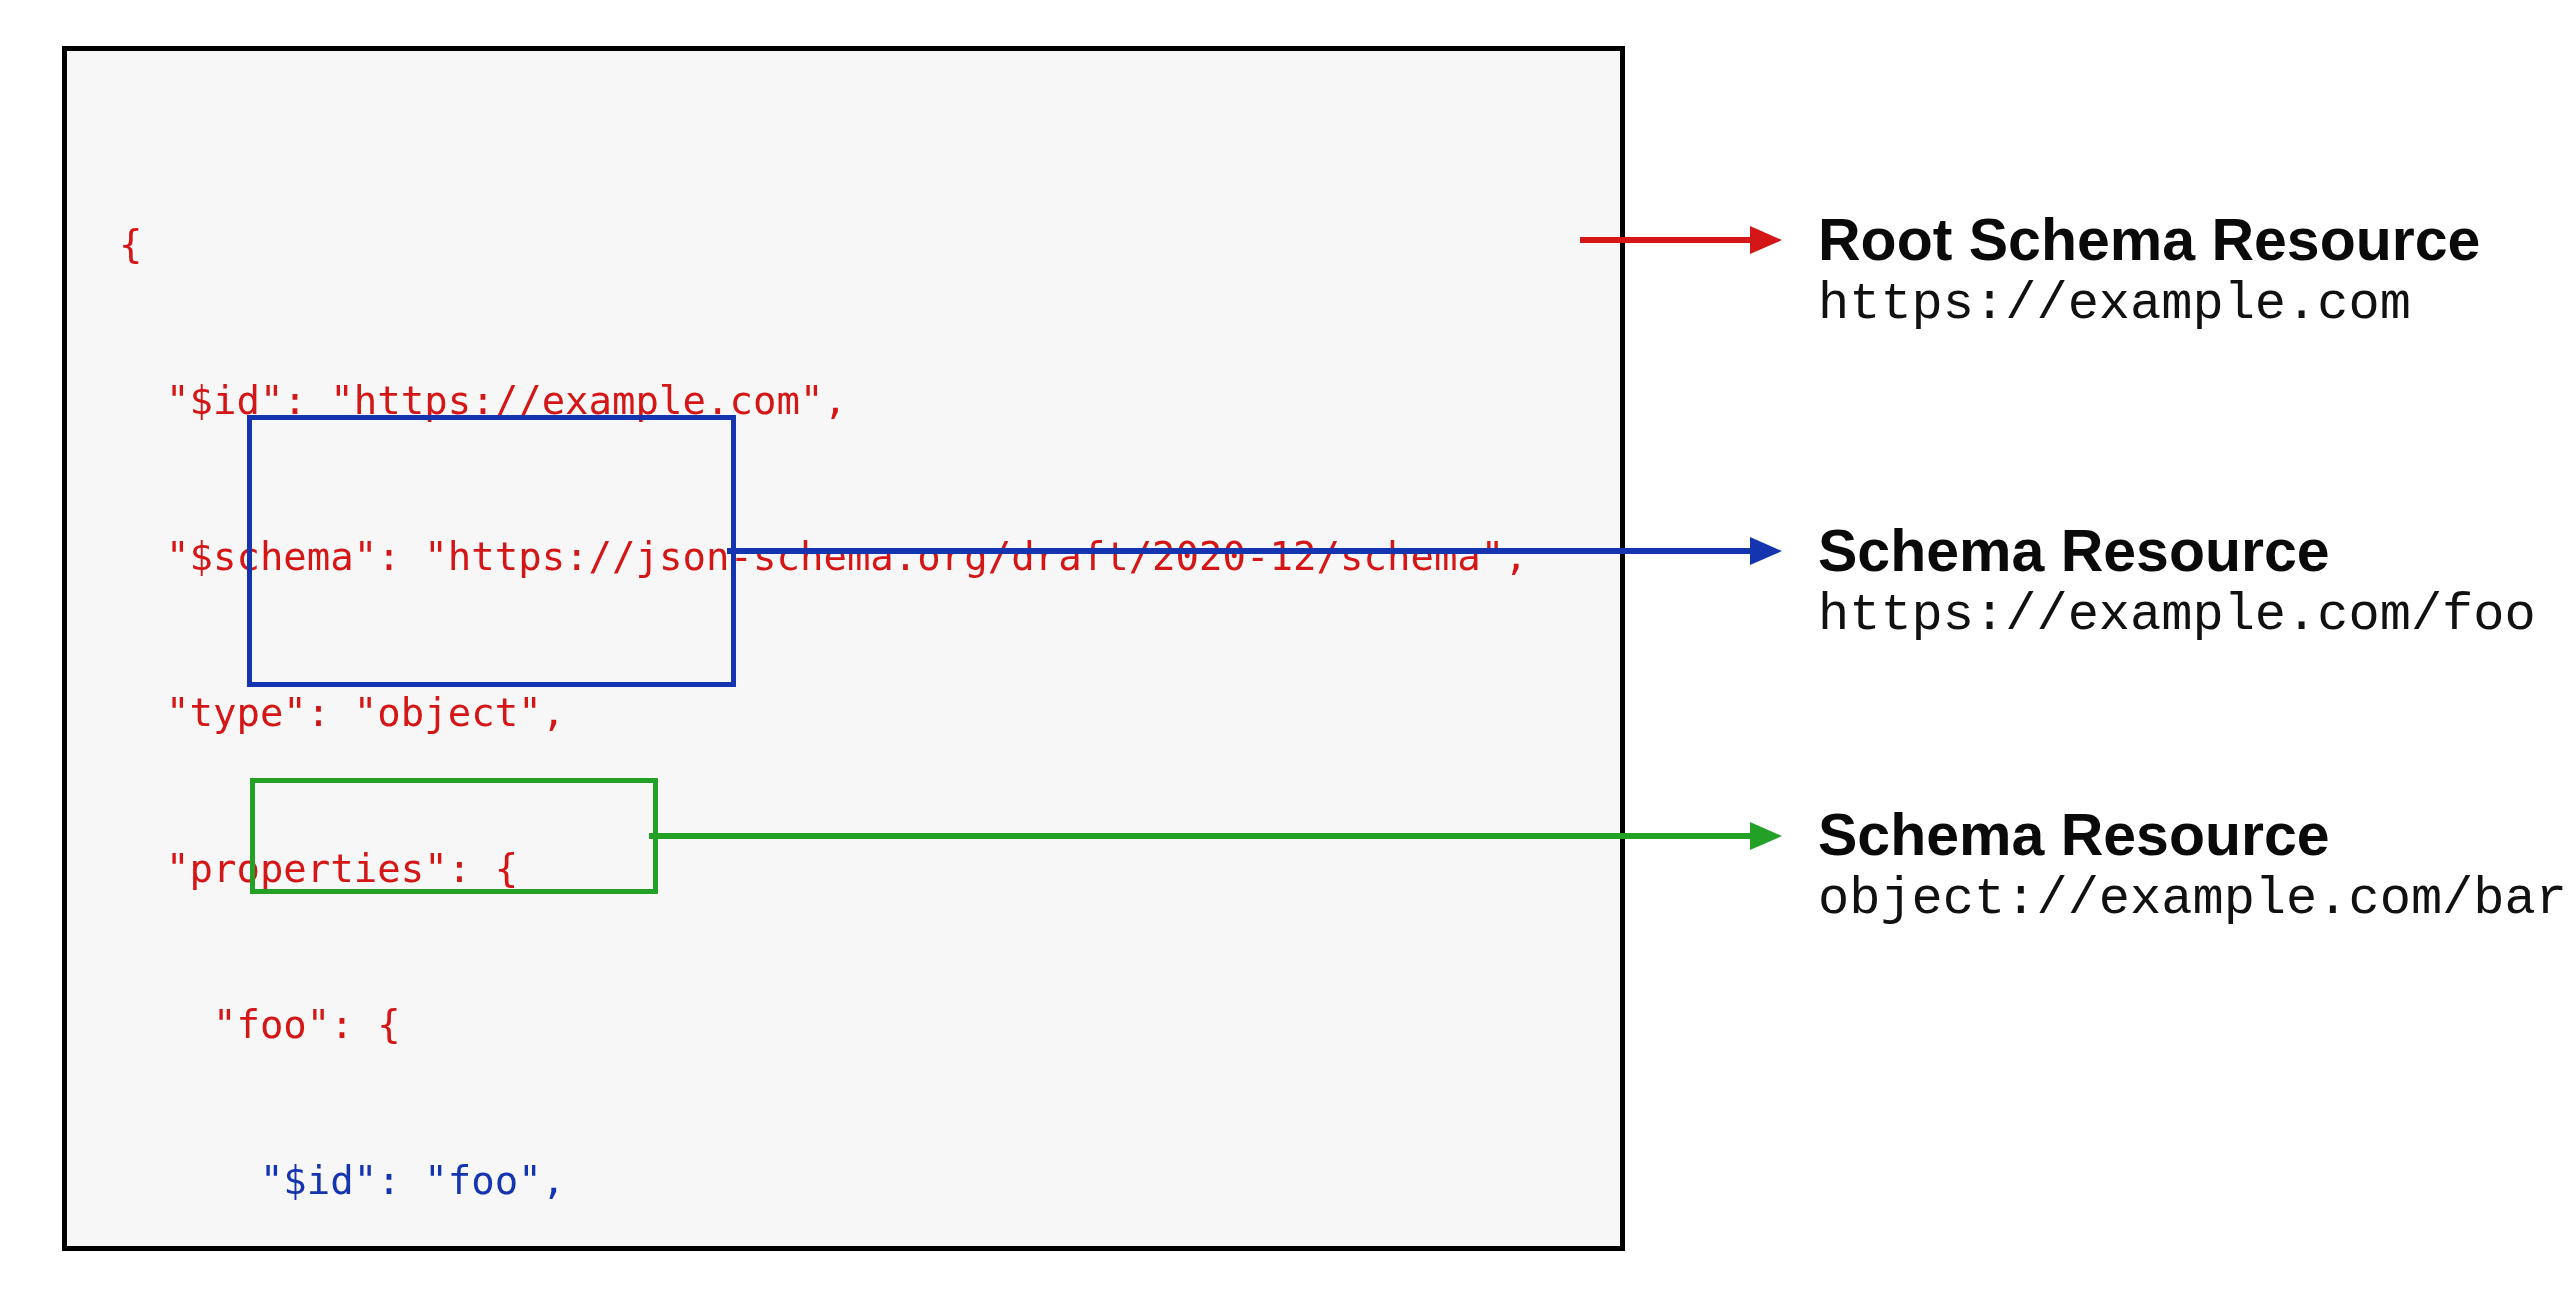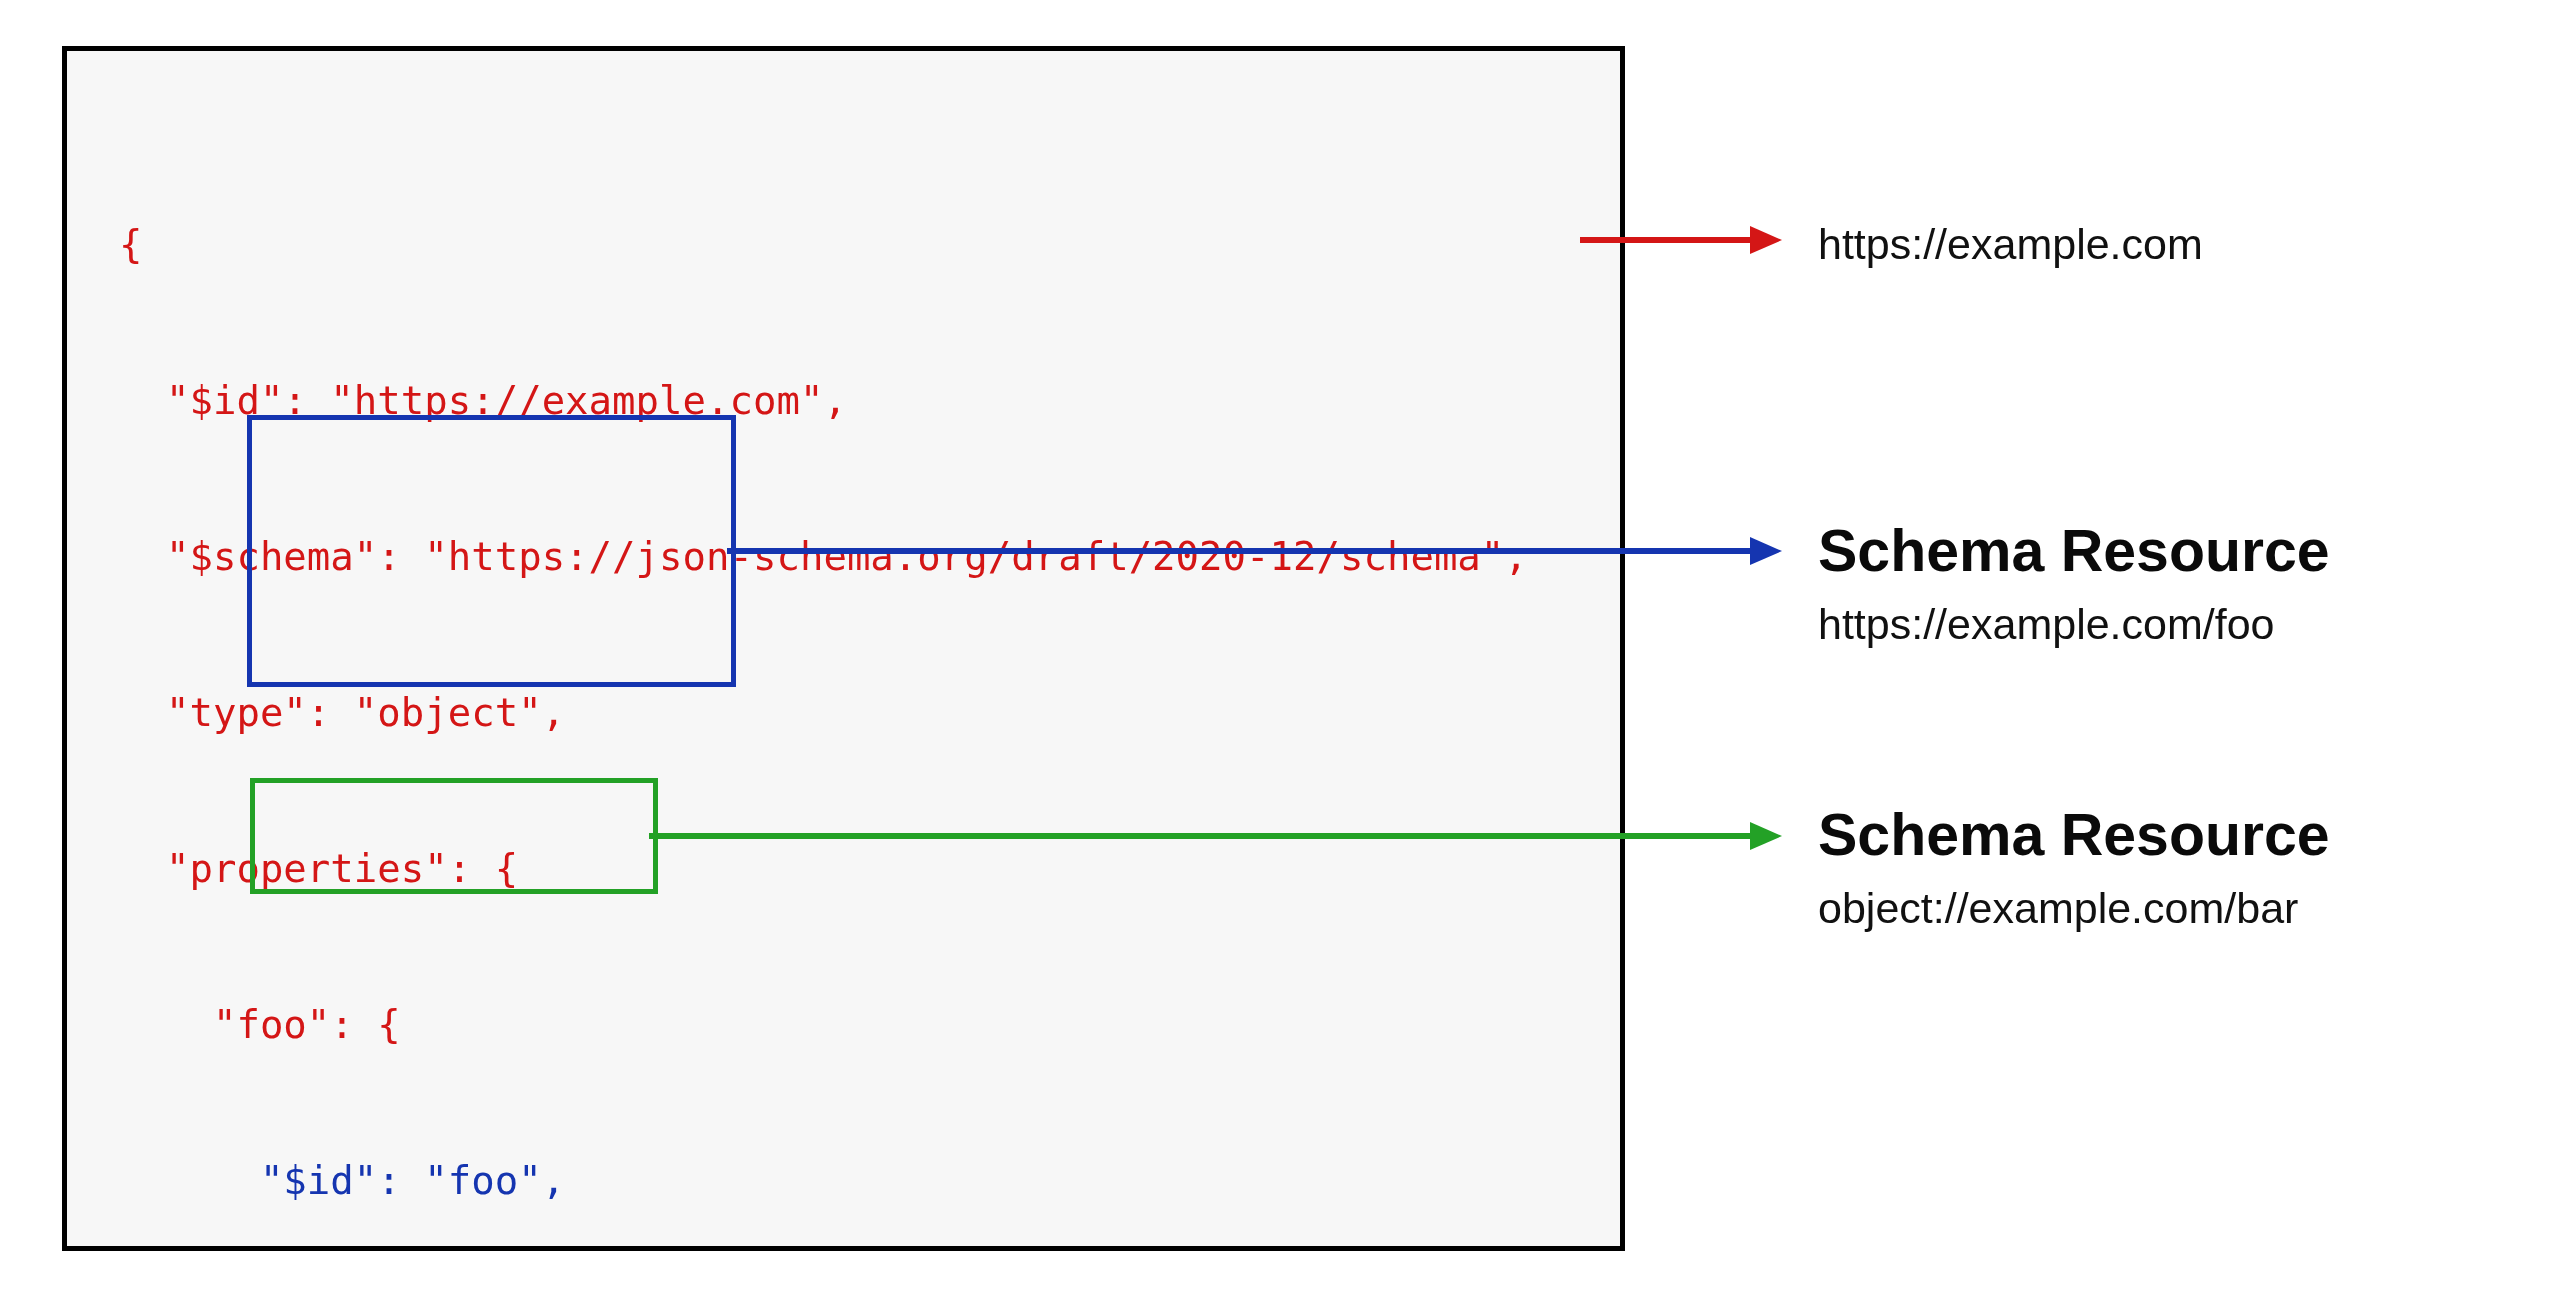--- a/index.html
+++ b/index.html
@@ -90,24 +90,24 @@
   .label-group.g3 { top: 801px; }
   .label-title {
     font-family: "Liberation Sans", sans-serif;
     font-weight: bold;
     font-size: 59px;
     line-height: 69px;
     color: #0a0a0a;
     white-space: nowrap;
   }
   .label-url {
-    font-family: Liberation Sans, sans-serif;
-    font-size: 43px;
+    font-family: Liberation Mono, monospace;
+    font-size: 52px;
     line-height: 50px;
-    margin-top: 13px;
+    margin-top: 5px;
     color: #111111;
     white-space: nowrap;
   }
 </style>
 </head>
 <body>
 
 <div class="stage">
 
   <div class="panel"></div>
@@ -146,20 +146,21 @@
   <div>
     <div class="arrow-line blue-line"></div>
     <div class="arrow-head blue-head"></div>
   </div>
   <div>
     <div class="arrow-line green-line"></div>
     <div class="arrow-head green-head"></div>
   </div>
 
   <div class="label-group g1">
+    <div class="label-title">Root Schema Resource</div>
     <div class="label-url">https://example.com</div>
   </div>
   <div class="label-group g2">
     <div class="label-title">Schema Resource</div>
     <div class="label-url">https://example.com/foo</div>
   </div>
   <div class="label-group g3">
     <div class="label-title">Schema Resource</div>
     <div class="label-url">object://example.com/bar</div>
   </div>

